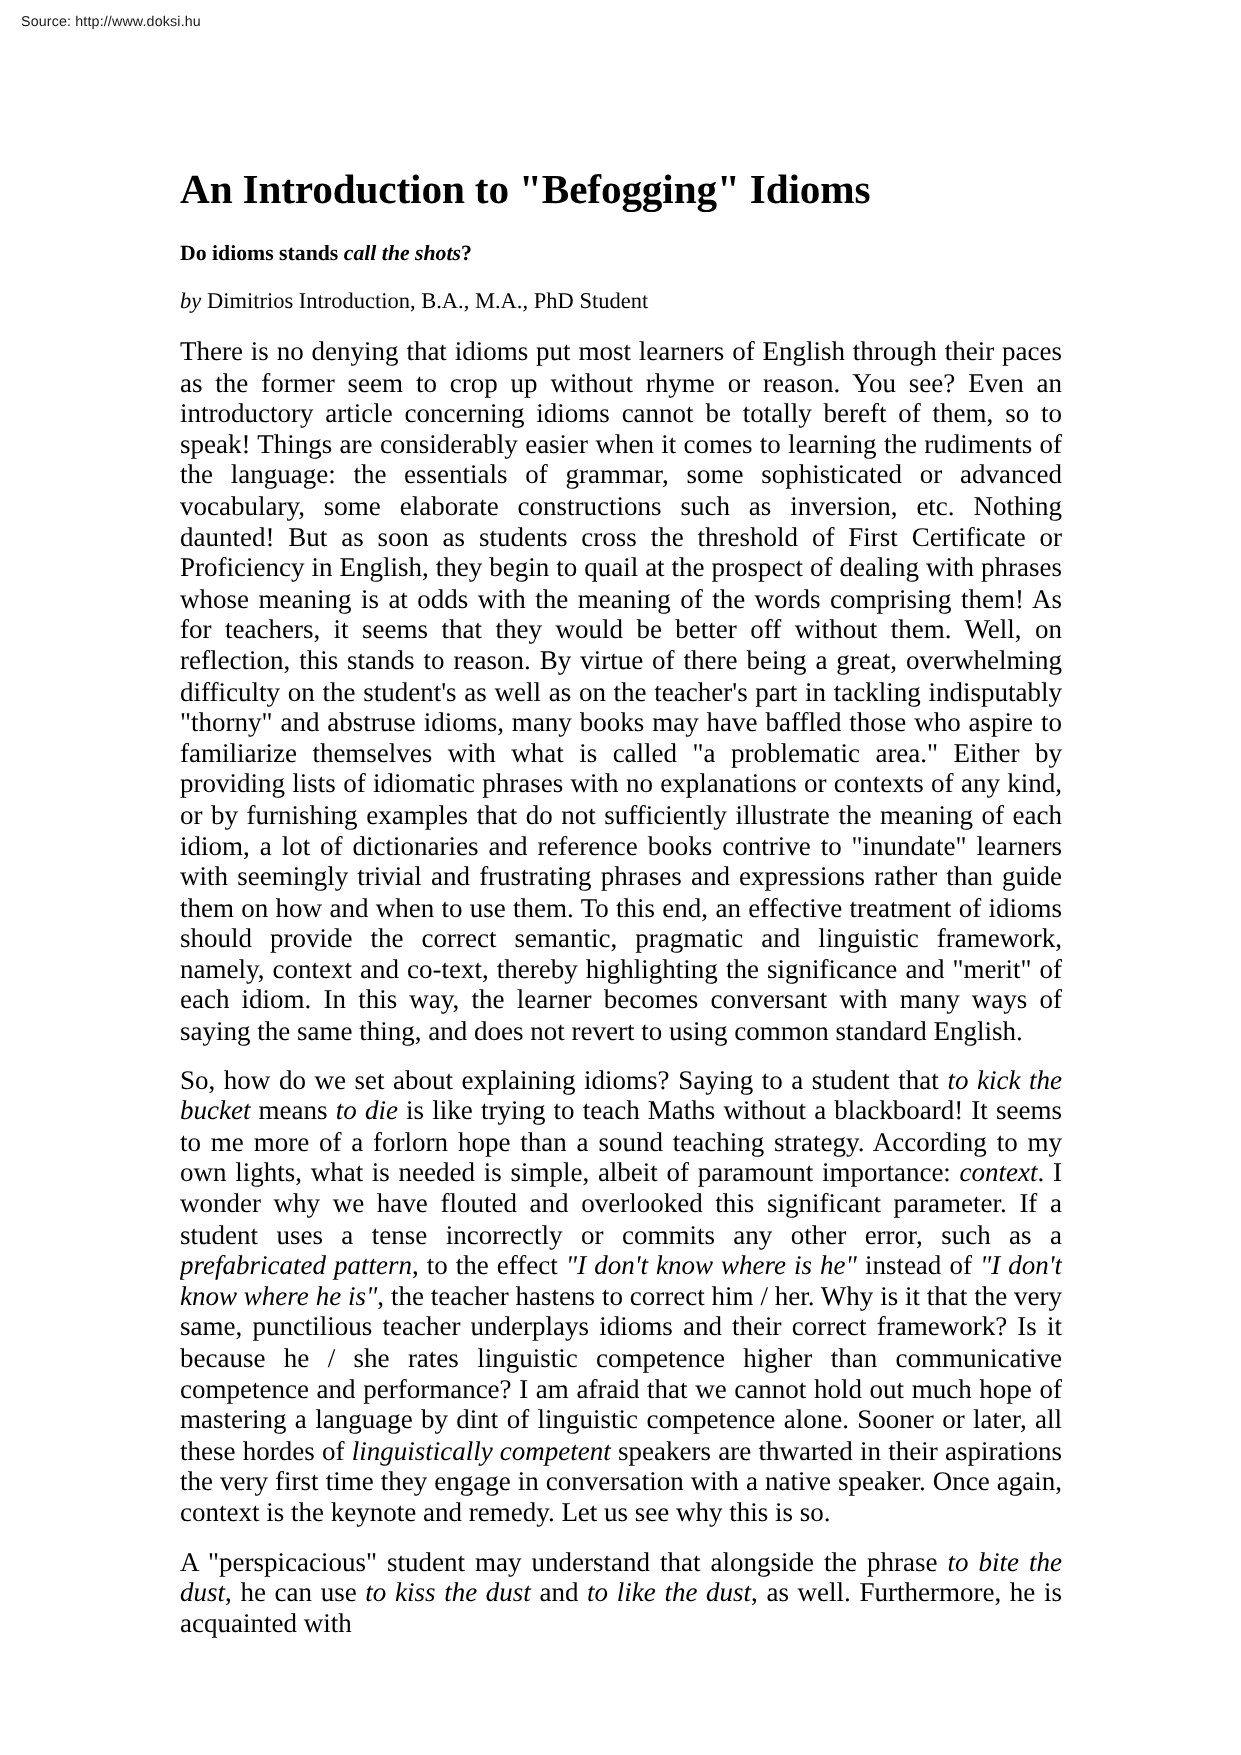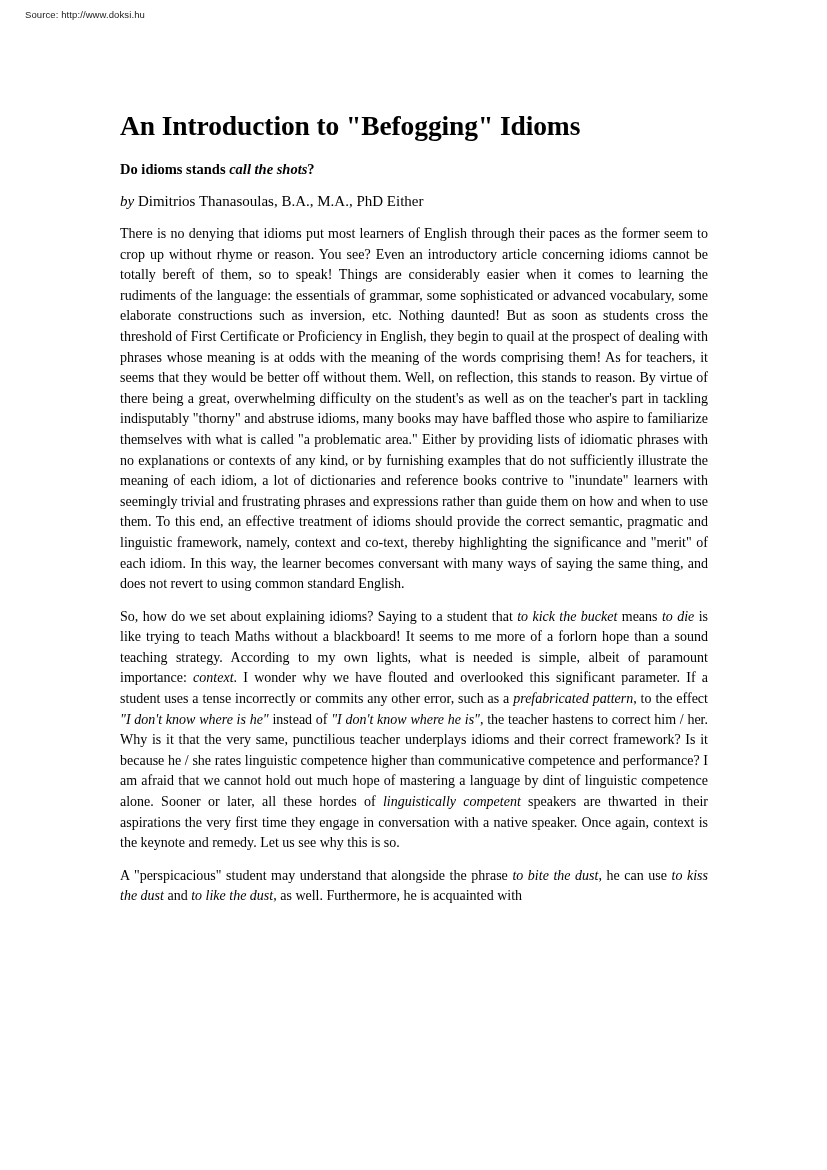--- a/index.html
+++ b/index.html
@@ -13,21 +13,21 @@
     position: relative;
     overflow: hidden;
     font-family: "Liberation Serif", "DejaVu Serif", serif;
     color: #000000;
     -webkit-font-smoothing: antialiased;
   }
 
   
   .source-header {
     position: absolute;
-    left: 25px;
+    left: 14px;
     top: 9px;
     font-family: "Liberation Sans", "DejaVu Sans", sans-serif;
     font-size: 9.5px;
     line-height: 12px;
     color: #1a1a1a;
     letter-spacing: 0.1px;
     white-space: nowrap;
   }
 
   
@@ -81,21 +81,21 @@
 
   .body-flow {
     position: absolute;
     top: 224px;
     left: 0;
     width: 588px;
   }
 
   p.para {
     margin: 0 0 12px 0;
-    font-size: 14px;
+    font-size: 18px;
     line-height: 20.6px;
     text-align: justify;
     text-justify: inter-word;
     hyphens: none;
   }
   p.para:last-child { margin-bottom: 0; }
 
   p.para-left {
     text-align: left;
   }
@@ -114,21 +114,21 @@
 
 <div class="page">
 
   <h1 class="doc-title">An Introduction to "Befogging" Idioms</h1>
 
   <p class="doc-subtitle">
     <span>Do idioms stands </span><span class="it">call the shots</span><span>?</span>
   </p>
 
   <p class="doc-byline">
-    <span class="it">by</span><span> Dimitrios Thanasoulas, B.A., M.A., PhD Either</span>
+    <span class="it">by</span><span> Dimitrios Introduction, B.A., M.A., PhD Student</span>
   </p>
 
   <div class="body-flow clip-guard">
 
     <p class="para">There is no denying that idioms put most learners of English through their paces as the former seem to crop up without rhyme or reason. You see? Even an introductory article concerning idioms cannot be totally bereft of them, so to speak! Things are considerably easier when it comes to learning the rudiments of the language: the essentials of grammar, some sophisticated or advanced vocabulary, some elaborate constructions such as inversion, etc. Nothing daunted! But as soon as students cross the threshold of First Certificate or Proficiency in English, they begin to quail at the prospect of dealing with phrases whose meaning is at odds with the meaning of the words comprising them! As for teachers, it seems that they would be better off without them. Well, on reflection, this stands to reason. By virtue of there being a great, overwhelming difficulty on the student's as well as on the teacher's part in tackling indisputably "thorny" and abstruse idioms, many books may have baffled those who aspire to familiarize themselves with what is called "a problematic area." Either by providing lists of idiomatic phrases with no explanations or contexts of any kind, or by furnishing examples that do not sufficiently illustrate the meaning of each idiom, a lot of dictionaries and reference books contrive to "inundate" learners with seemingly trivial and frustrating phrases and expressions rather than guide them on how and when to use them. To this end, an effective treatment of idioms should provide the correct semantic, pragmatic and linguistic framework, namely, context and co-text, thereby highlighting the significance and "merit" of each idiom. In this way, the learner becomes conversant with many ways of saying the same thing, and does not revert to using common standard English.</p>
 
     <p class="para">
       <span>So, how do we set about explaining idioms? Saying to a student that </span><span class="it">to kick the bucket</span><span> means </span><span class="it">to die</span><span> is like trying to teach Maths without a blackboard! It seems to me more of a forlorn hope than a sound teaching strategy. According to my own lights, what is needed is simple, albeit of paramount importance: </span><span class="it">context</span><span>. I wonder why we have flouted and overlooked this significant parameter. If a student uses a tense incorrectly or commits any other error, such as a </span><span class="it">prefabricated pattern</span><span>, to the effect </span><span class="it">"I don't know where is he"</span><span> instead of </span><span class="it">"I don't know where he is"</span><span>, the teacher hastens to correct him / her. Why is it that the very same, punctilious teacher underplays idioms and their correct framework? Is it because he / she rates linguistic competence higher than communicative competence and performance? I am afraid that we cannot hold out much hope of mastering a language by dint of linguistic competence alone. Sooner or later, all these hordes of </span><span class="it">linguistically competent</span><span> speakers are thwarted in their aspirations the very first time they engage in conversation with a native speaker. Once again, context is the keynote and remedy. Let us see why this is so.</span>
     </p>
 

